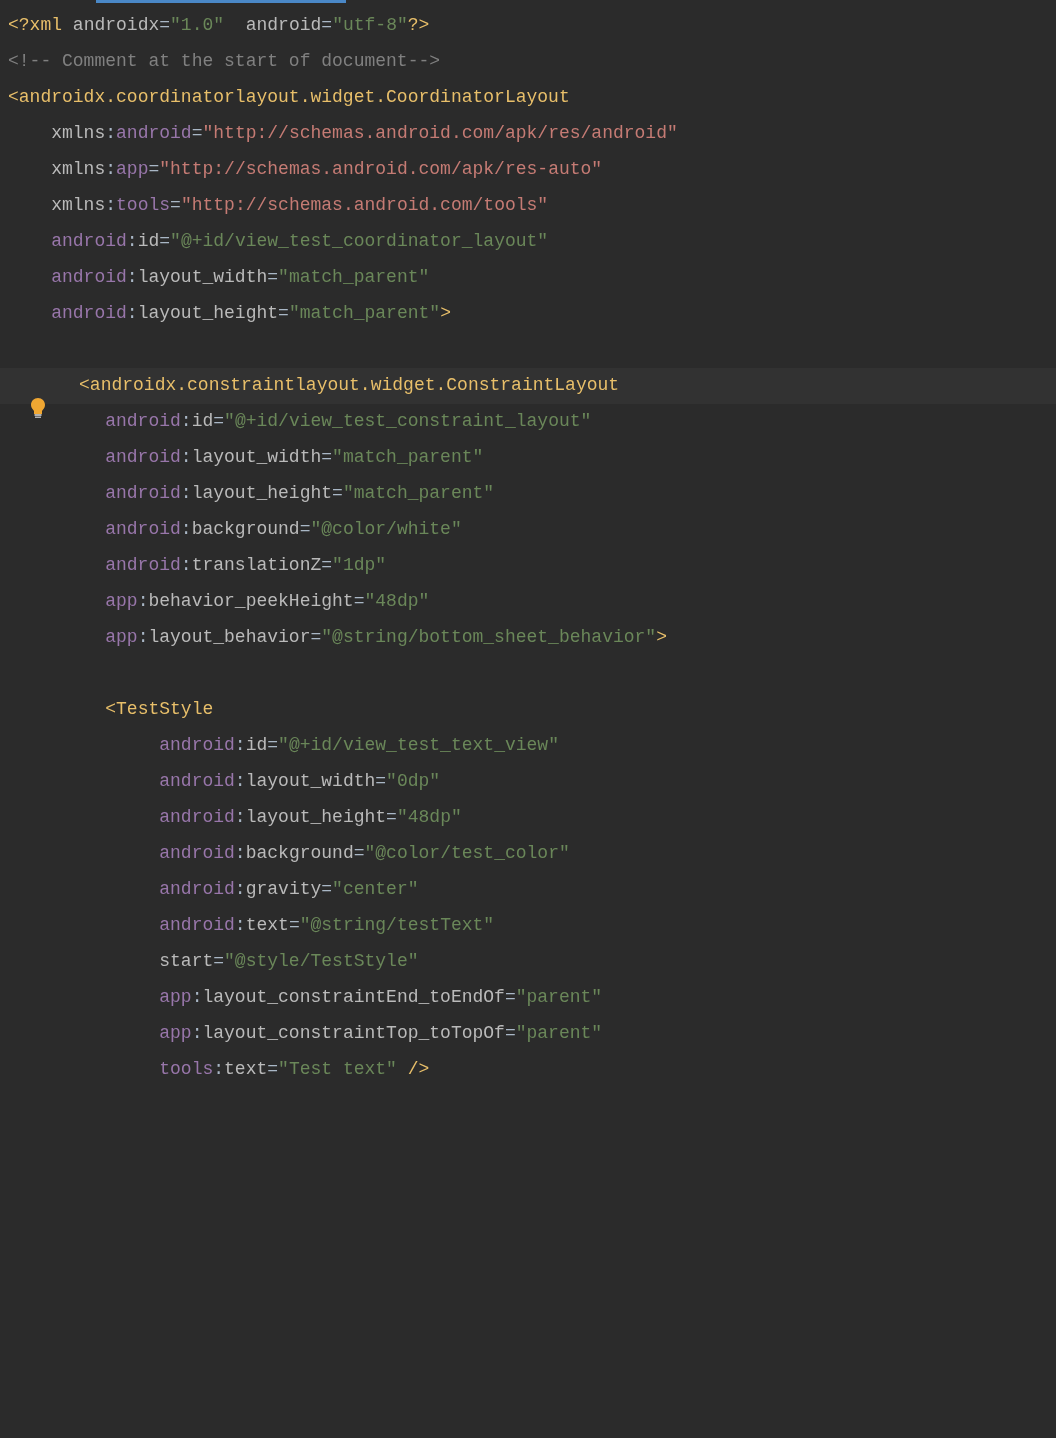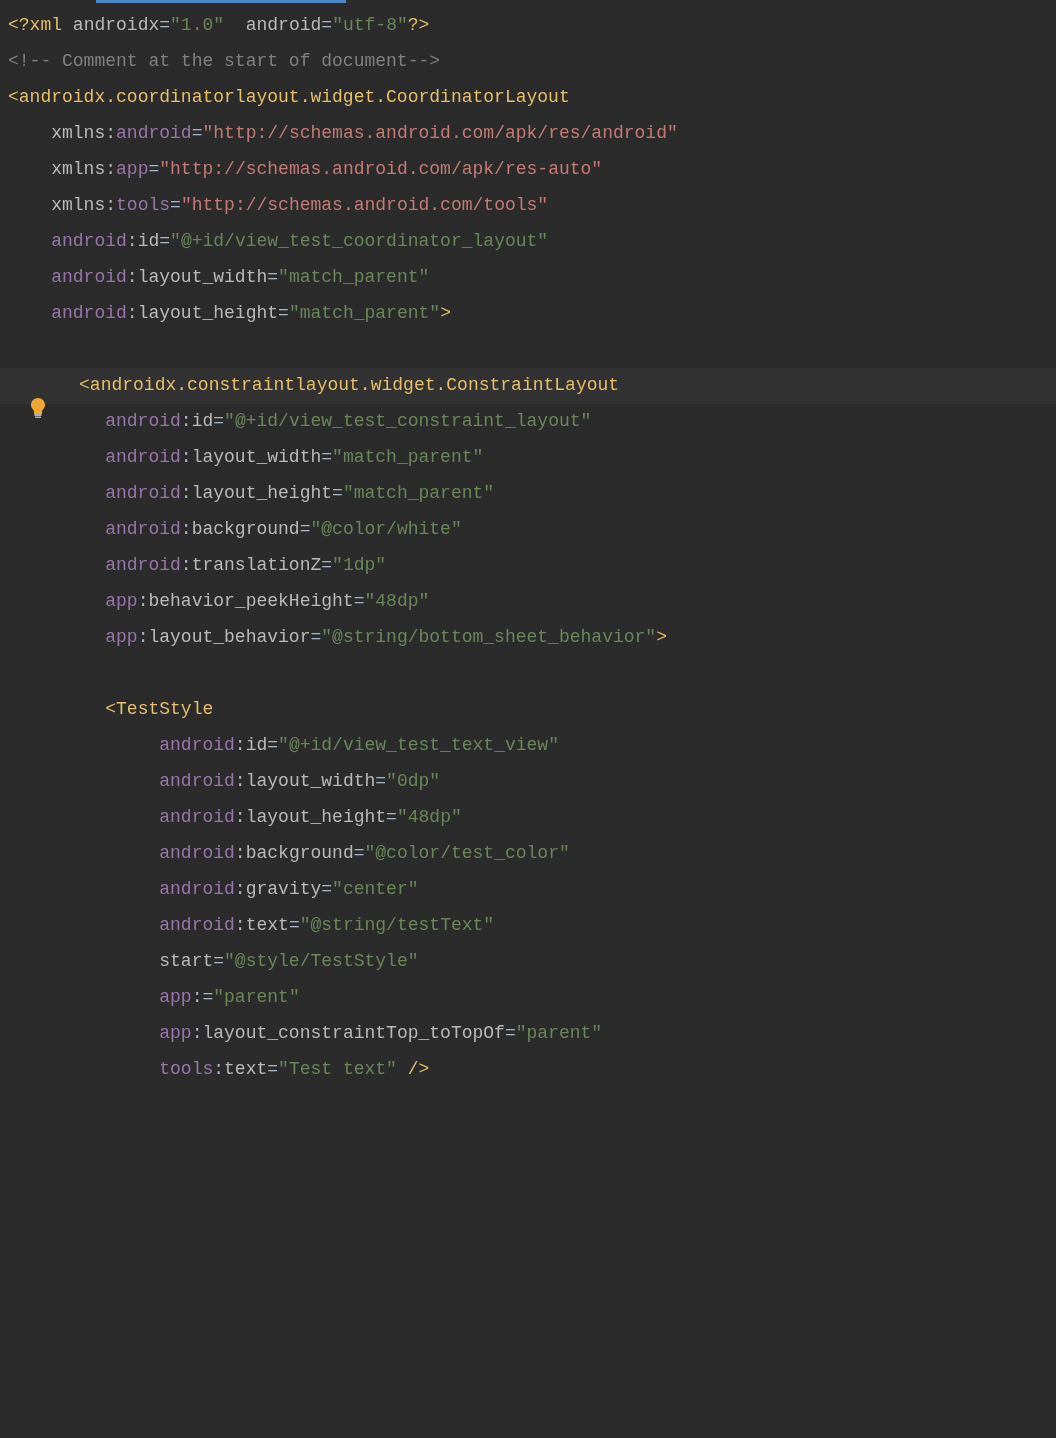--- a/index.html
+++ b/index.html
@@ -127,21 +127,21 @@
     <div class="line"><span>              </span><span class="c-attr-ns">android</span><span class="c-default">:</span><span class="c-attr-name">layout_height</span><span class="c-default">=</span><span class="c-string">"48dp"</span></div>
 
     <div class="line"><span>              </span><span class="c-attr-ns">android</span><span class="c-default">:</span><span class="c-attr-name">background</span><span class="c-default">=</span><span class="c-string">"@color/test_color"</span></div>
 
     <div class="line"><span>              </span><span class="c-attr-ns">android</span><span class="c-default">:</span><span class="c-attr-name">gravity</span><span class="c-default">=</span><span class="c-string">"center"</span></div>
 
     <div class="line"><span>              </span><span class="c-attr-ns">android</span><span class="c-default">:</span><span class="c-attr-name">text</span><span class="c-default">=</span><span class="c-string">"@string/testText"</span></div>
 
     <div class="line"><span>              </span><span class="c-attr-name">start</span><span class="c-default">=</span><span class="c-string">"@style/TestStyle"</span></div>
 
-    <div class="line"><span>              </span><span class="c-attr-ns">app</span><span class="c-default">:</span><span class="c-default">=</span><span class="c-string">"parent"</span></div>
+    <div class="line"><span>              </span><span class="c-attr-ns">app</span><span class="c-default">:</span><span class="c-attr-name">layout_constraintEnd_toEndOf</span><span class="c-default">=</span><span class="c-string">"parent"</span></div>
 
     <div class="line"><span>              </span><span class="c-attr-ns">app</span><span class="c-default">:</span><span class="c-attr-name">layout_constraintTop_toTopOf</span><span class="c-default">=</span><span class="c-string">"parent"</span></div>
 
     <div class="line"><span>              </span><span class="c-attr-ns">tools</span><span class="c-default">:</span><span class="c-attr-name">text</span><span class="c-default">=</span><span class="c-string">"Test text"</span><span class="c-tag"> /&gt;</span></div>
 
 
     <div class="line"><span>         </span></div>
 
   </div>
 </div>

